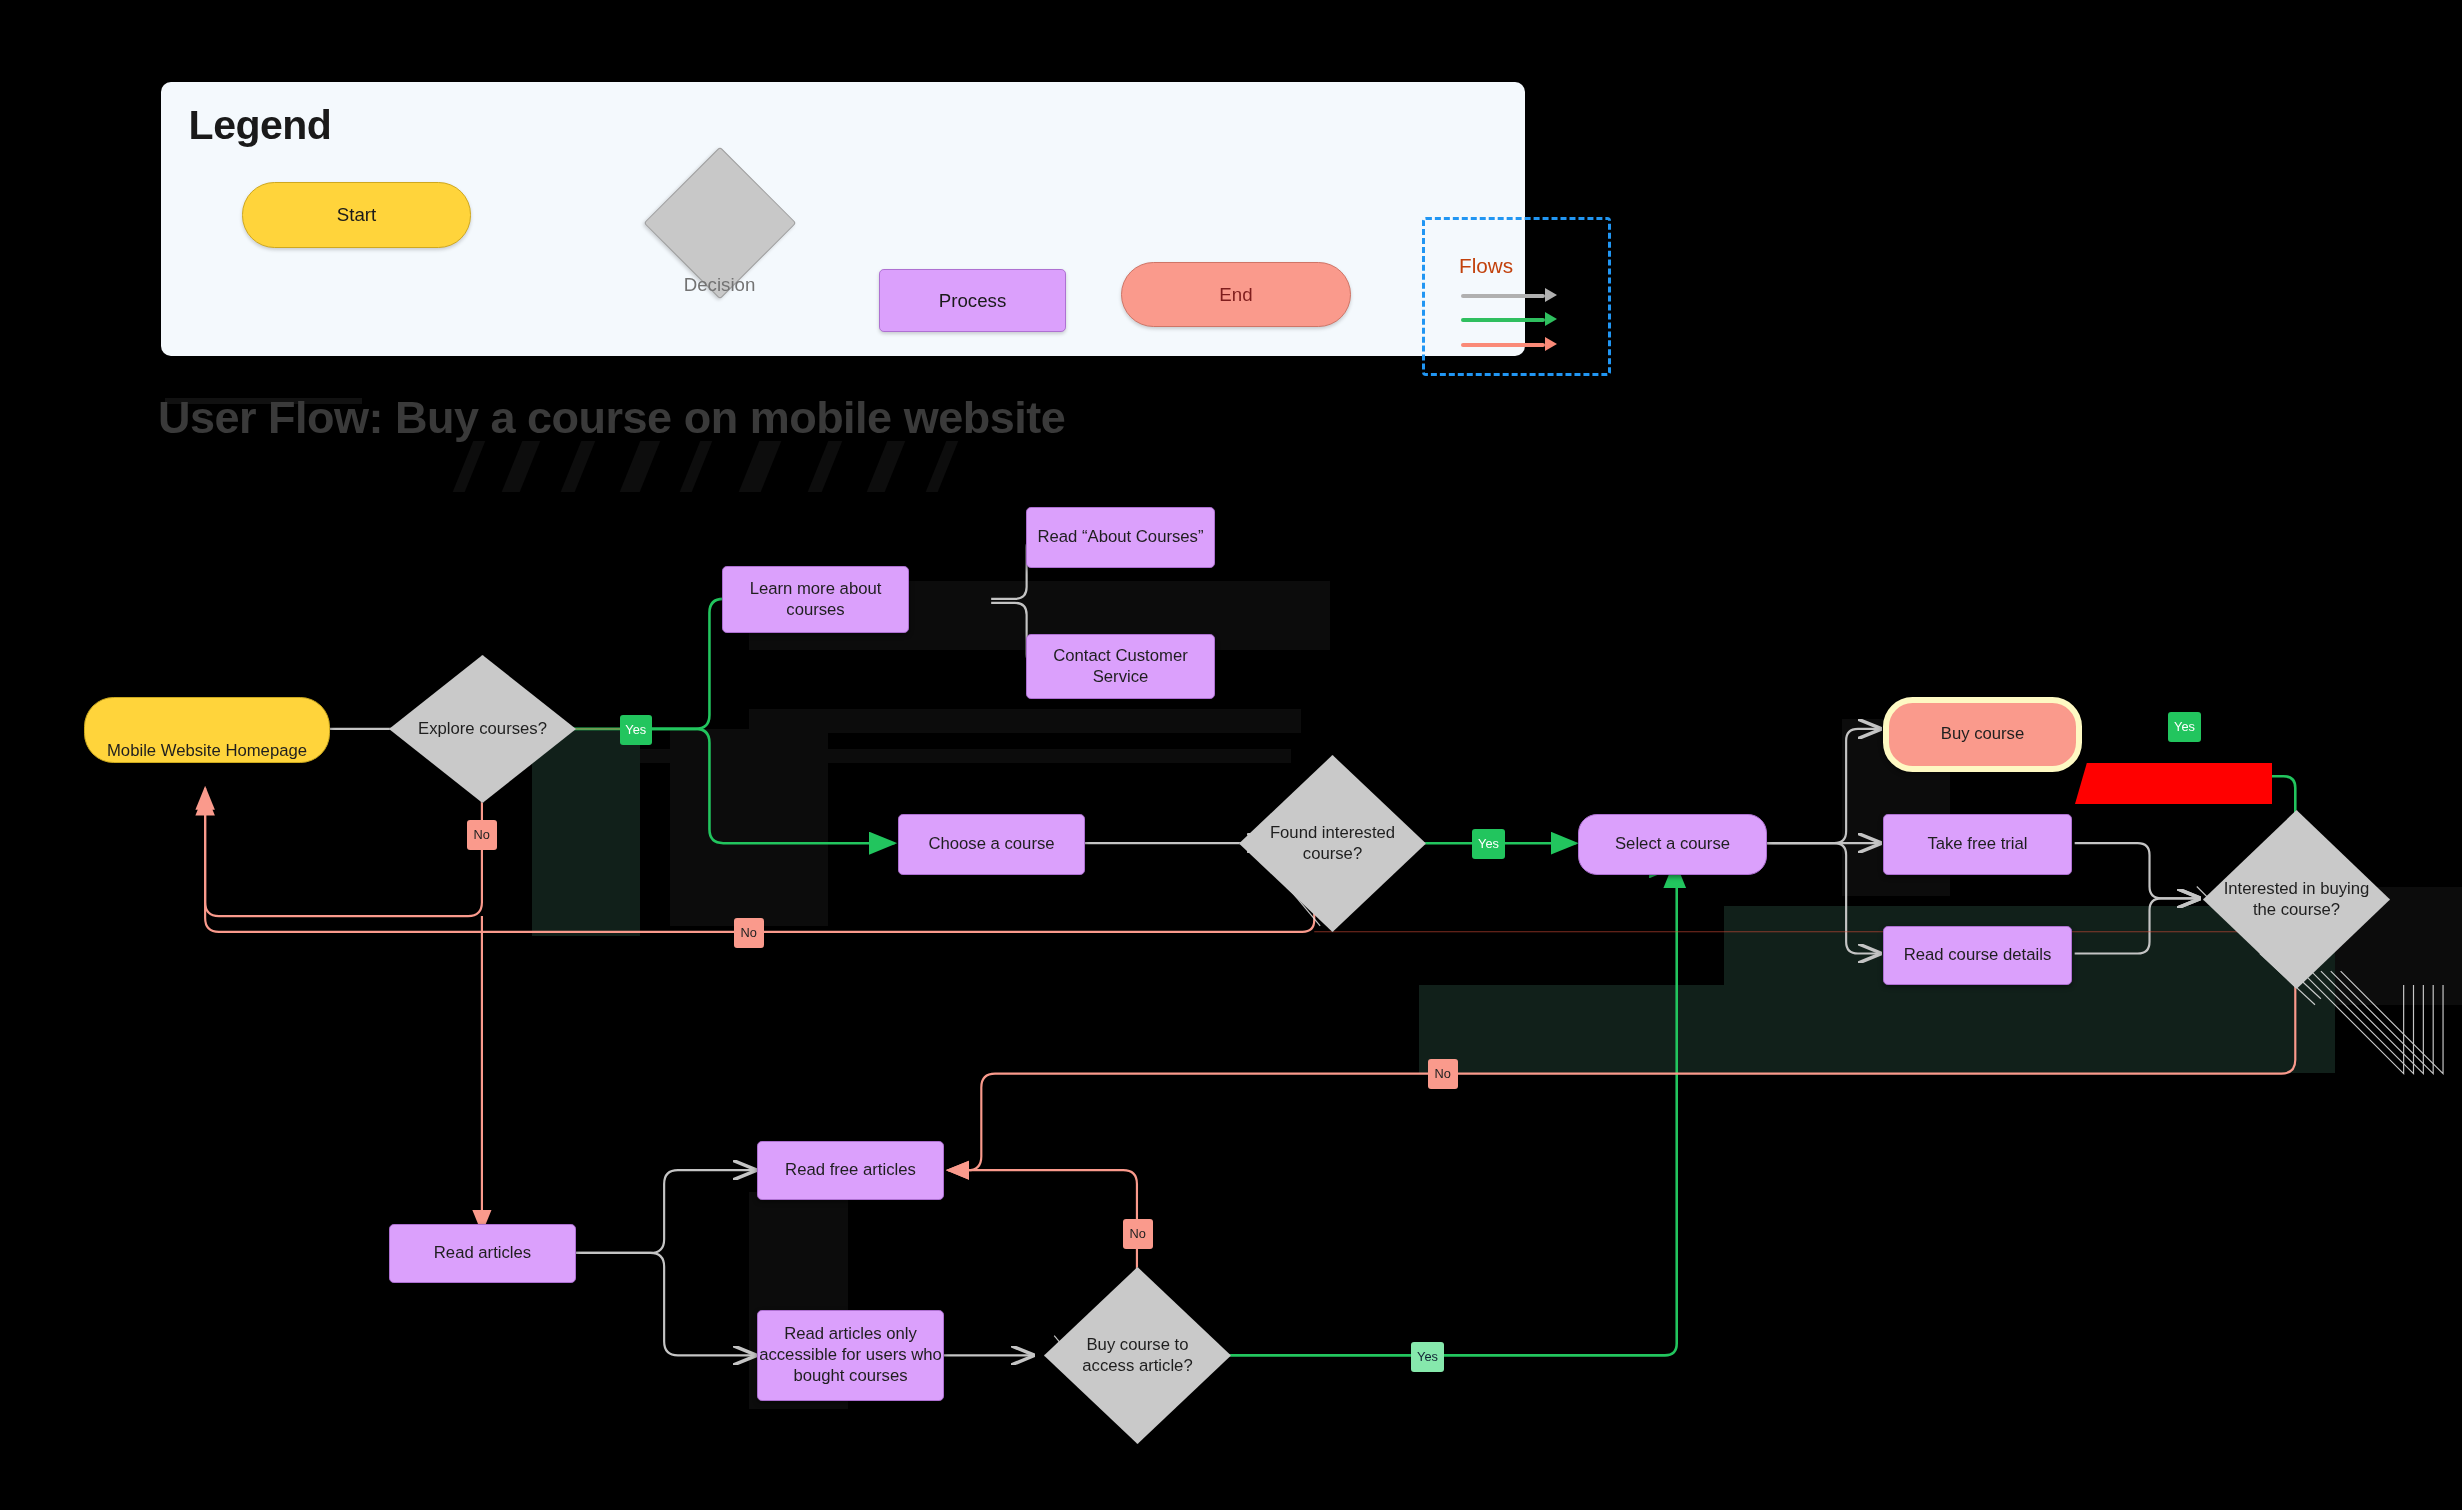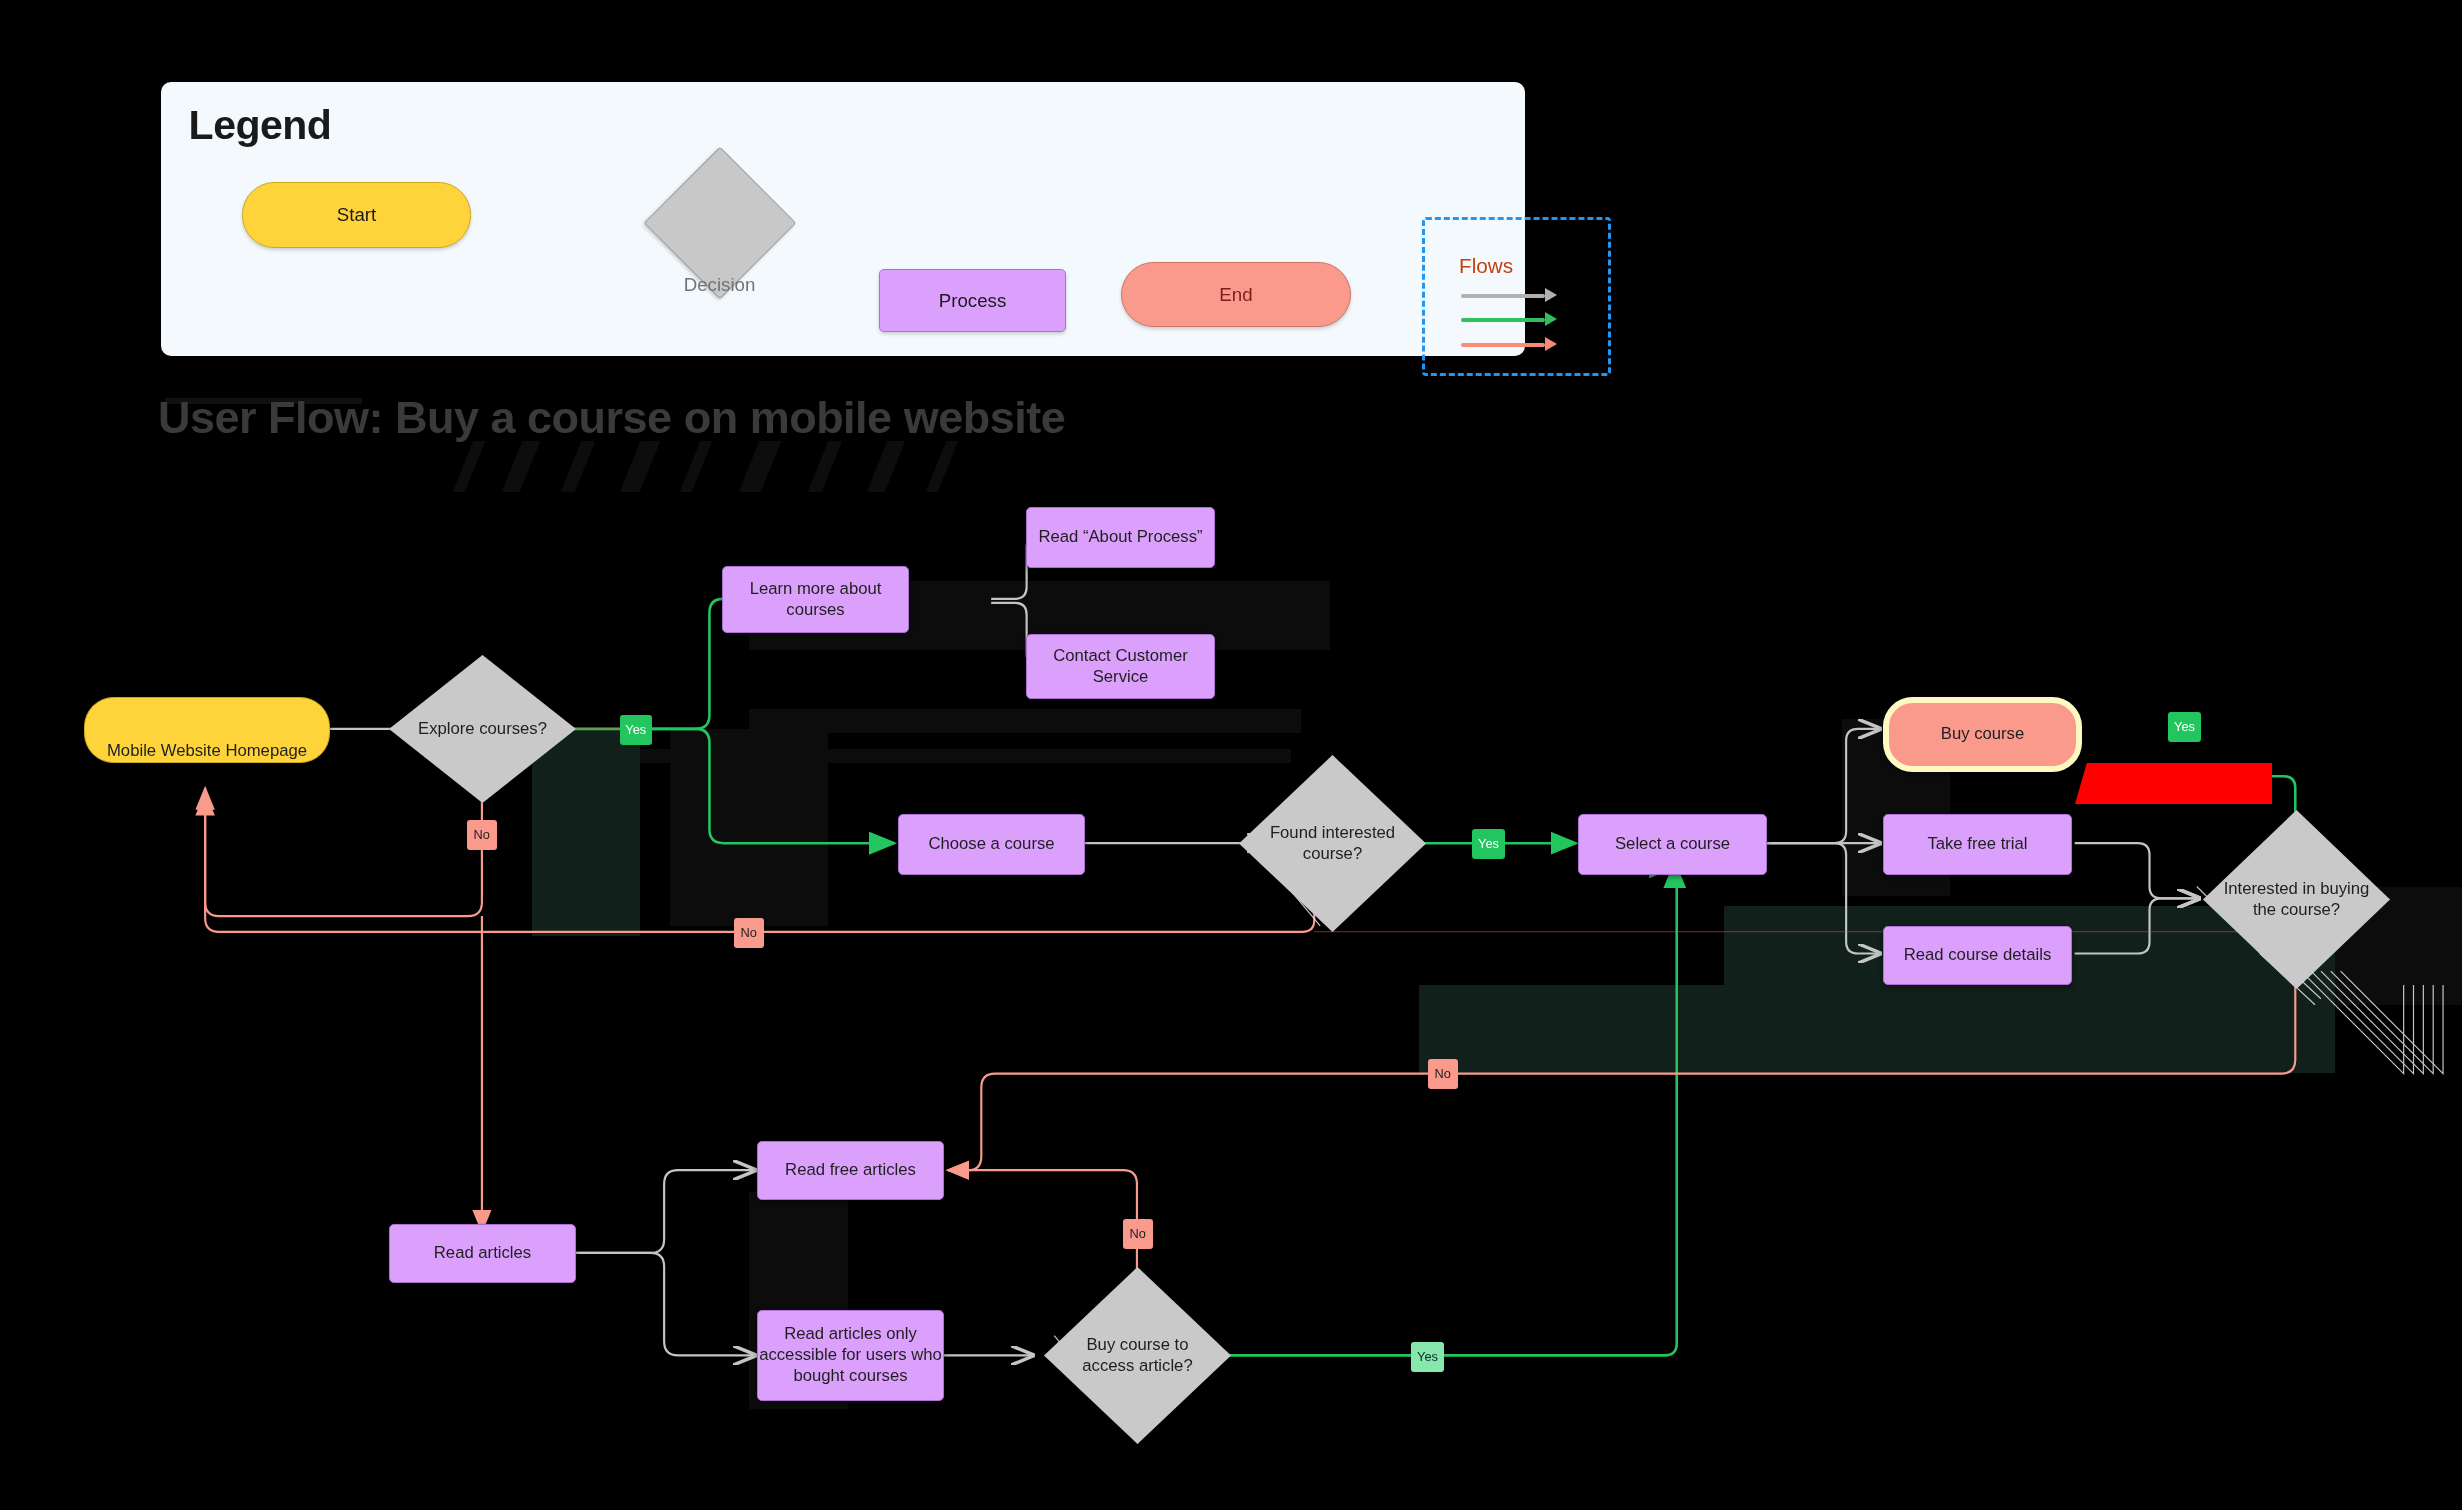--- a/index.html
+++ b/index.html
@@ -254,37 +254,37 @@
   <div class="diamond" style="left:389px;top:655px;width:187px;height:148px;">
     <div class="dshape"></div>
     <div class="dtext">Explore courses?</div>
   </div>
 
   <div class="node n-proc" style="left:722px;top:566px;width:185px;height:65px;">
     <span>Learn more about courses</span>
   </div>
 
   <div class="node n-proc" style="left:1026px;top:507px;width:187px;height:59px;">
-    <span>Read “About Process”</span>
+    <span>Read “About Courses”</span>
   </div>
 
   <div class="node n-proc" style="left:1026px;top:634px;width:187px;height:63px;">
     <span>Contact Customer Service</span>
   </div>
 
   <div class="node n-proc" style="left:898px;top:814px;width:185px;height:59px;">
     <span>Choose a course</span>
   </div>
 
   <div class="diamond" style="left:1239px;top:755px;width:187px;height:177px;">
     <div class="dshape"></div>
     <div class="dtext">Found interested course?</div>
   </div>
 
-  <div class="node n-proc" style="left:1578px;top:814px;width:187px;height:59px;">
+  <div class="node n-proc" style="left:1578px;top:814px;width:187px;height:59px;border-radius:19px;">
     <span>Select a course</span>
   </div>
 
   <div class="node n-end" style="left:1883px;top:697px;width:187px;height:63px;">
     <span>Buy course</span>
   </div>
 
   <div class="node n-proc" style="left:1883px;top:814px;width:187px;height:59px;">
     <span>Take free trial</span>
   </div>

